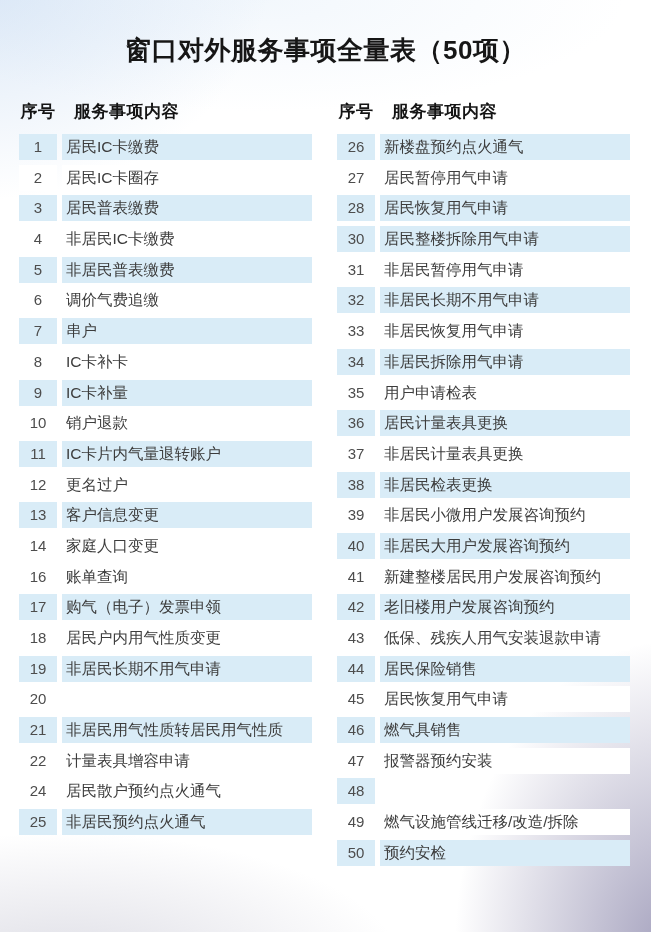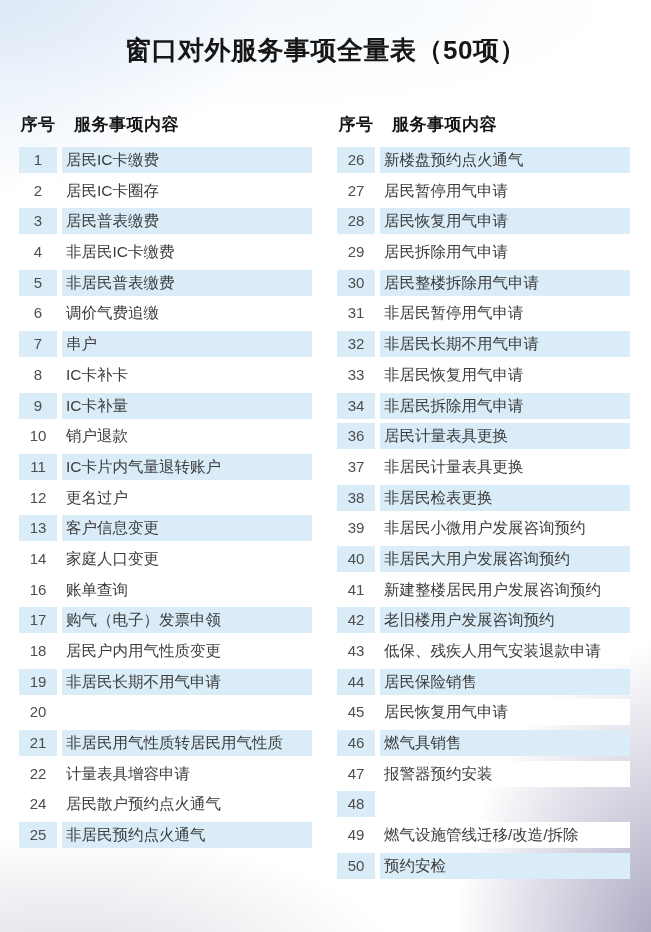--- a/index.html
+++ b/index.html
@@ -24,21 +24,21 @@
     top: 33px; left: 0; right: 0;
     margin: 0;
     text-align: center;
     font-size: 26px;
     font-weight: 700;
     letter-spacing: 0.5px;
     color: #161616;
   }
   .columns {
     position: absolute;
-    top: 112px; left: 19px;
+    top: 99px; left: 19px;
     width: 611px;
     display: flex;
     gap: 25px;
   }
   .col { flex: 1; min-width: 0; }
   .col-header {
     display: flex;
     align-items: center;
     height: 24px;
     margin-bottom: 11px;
@@ -191,43 +191,43 @@
             <span class="content">新楼盘预约点火通气</span>
           </div>
           <div class="row plain">
             <span class="num">27</span>
             <span class="content">居民暂停用气申请</span>
           </div>
           <div class="row alt">
             <span class="num">28</span>
             <span class="content">居民恢复用气申请</span>
           </div>
-          <div class="row plain">
-            <span class="num">29</span>
-            <span class="content">居民拆除用气申请</span>
-          </div>
           <div class="row alt">
             <span class="num">30</span>
             <span class="content">居民整楼拆除用气申请</span>
           </div>
           <div class="row plain">
             <span class="num">31</span>
             <span class="content">非居民暂停用气申请</span>
           </div>
           <div class="row alt">
             <span class="num">32</span>
             <span class="content">非居民长期不用气申请</span>
           </div>
           <div class="row plain">
             <span class="num">33</span>
             <span class="content">非居民恢复用气申请</span>
           </div>
           <div class="row alt">
             <span class="num">34</span>
             <span class="content">非居民拆除用气申请</span>
+          </div>
+          <div class="row plain">
+            <span class="num">35</span>
+            <span class="content">用户申请检表</span>
           </div>
           <div class="row alt">
             <span class="num">36</span>
             <span class="content">居民计量表具更换</span>
           </div>
           <div class="row plain">
             <span class="num">37</span>
             <span class="content">非居民计量表具更换</span>
           </div>
           <div class="row alt">

